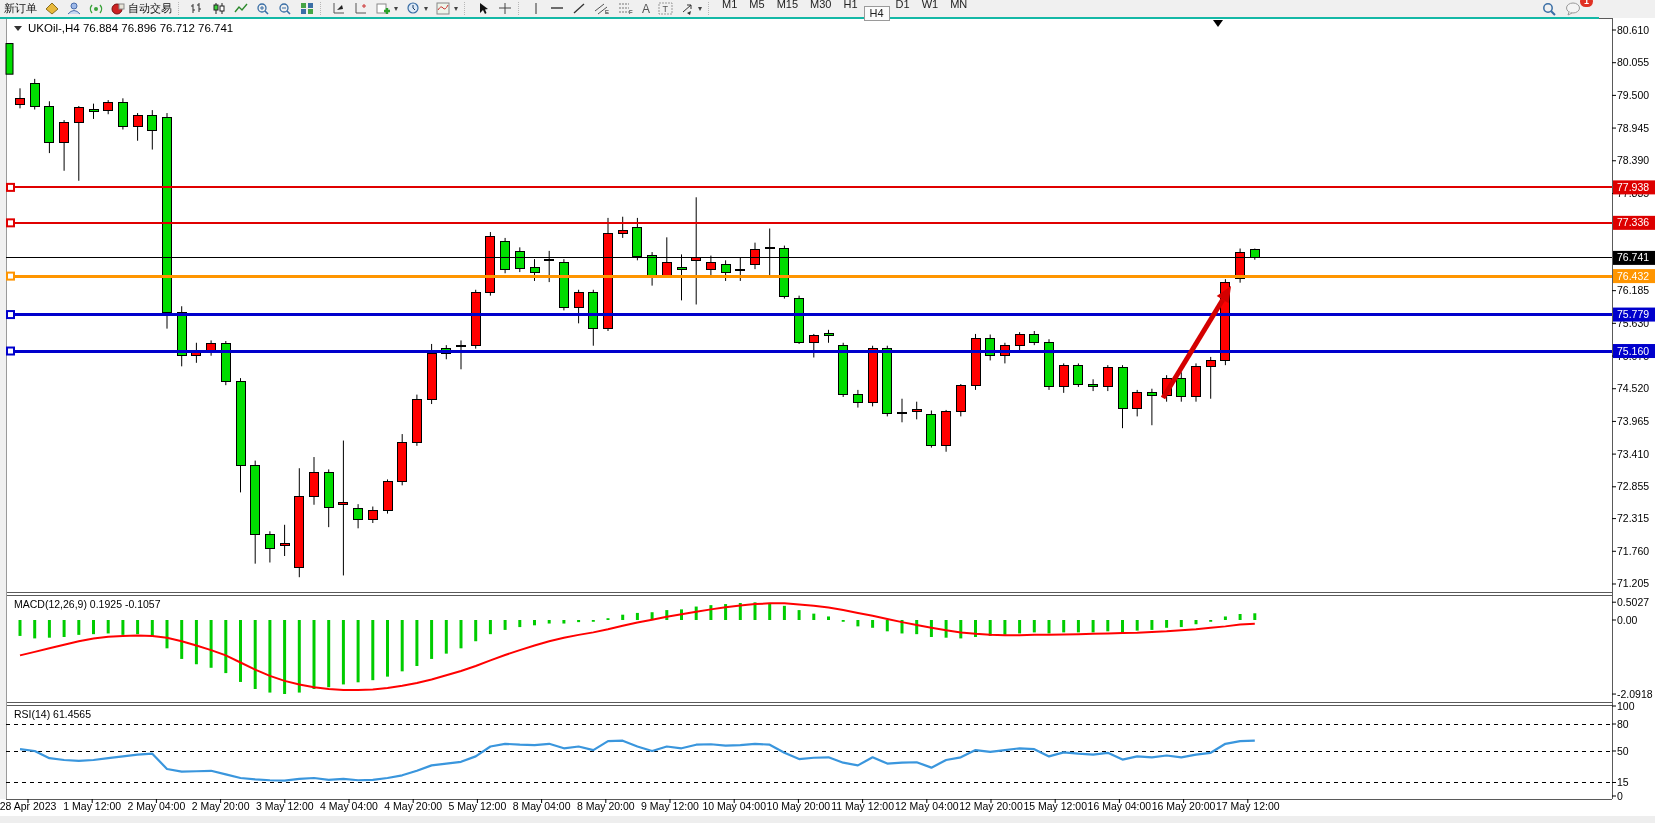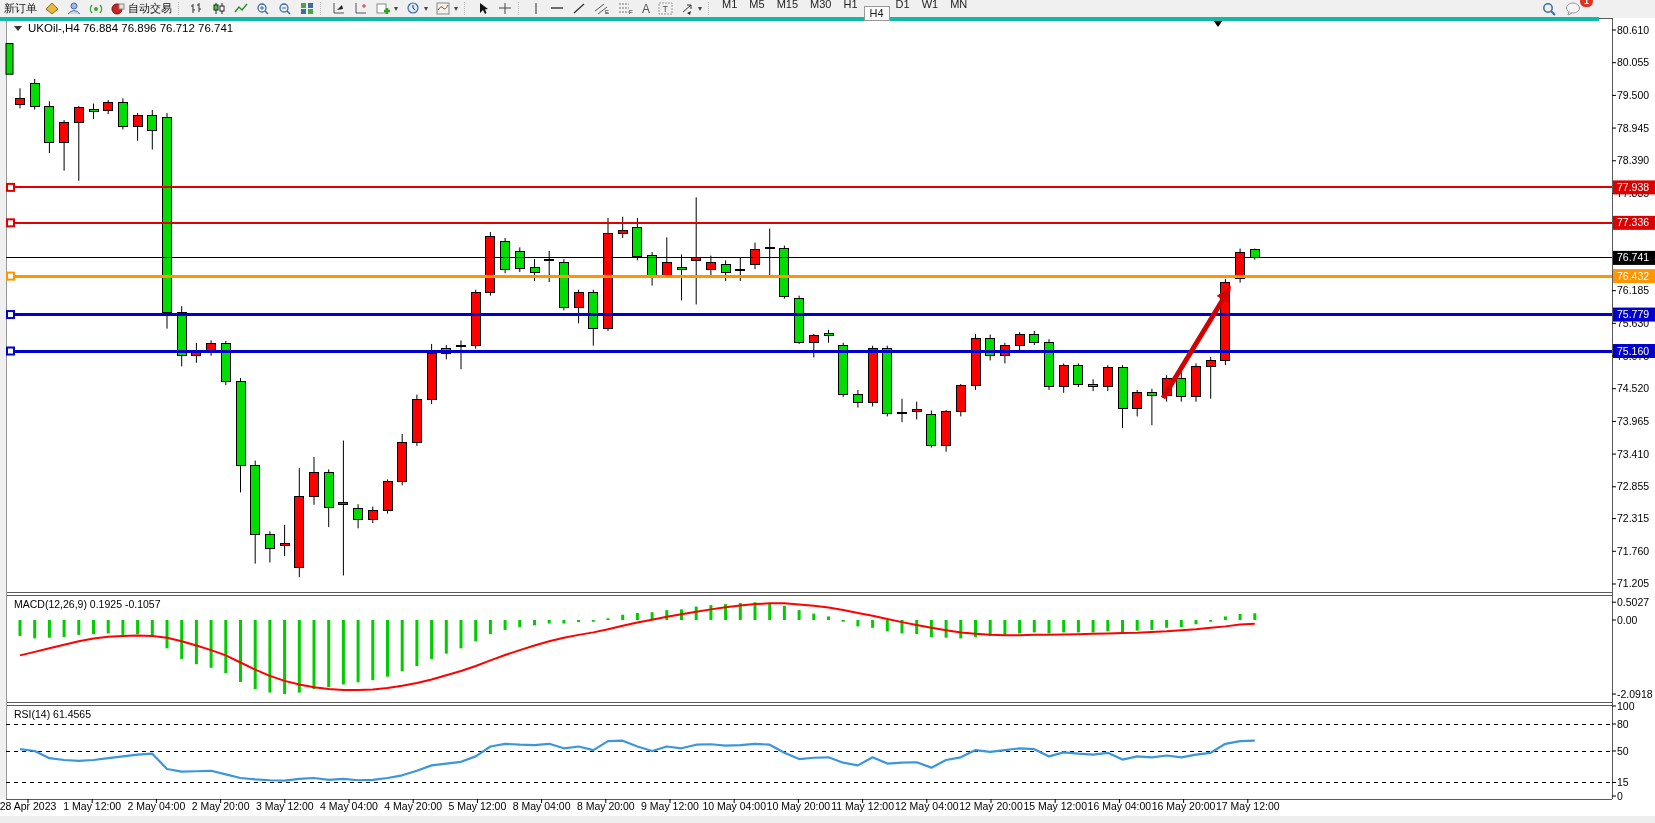--- a/index.html
+++ b/index.html
@@ -1,18 +1,18 @@
 <!DOCTYPE html>
 <html><head>
 <meta charset="utf-8">
 <style>
   html,body{margin:0;padding:0;width:1655px;height:823px;overflow:hidden;
     background:#f0f0f0;font-family:"Liberation Sans",sans-serif;}
   #toolbar{position:absolute;left:0;top:0;width:1599px;height:17px;background:#f0f0f0;
-    border-bottom:4px solid #14b8a6;display:flex;align-items:center;font-size:11px;color:#111;z-index:5;}
+    border-bottom:2px solid #14b8a6;display:flex;align-items:center;font-size:11px;color:#111;z-index:5;}
   .tbtn{display:flex;align-items:center;gap:3px;padding:1px 4px;height:15px;cursor:default;white-space:nowrap;}
   .sep{width:5px;height:13px;margin:0 2px;border-left:1px dotted #b8b8b8;}
   .dd::after{content:"▾";font-size:8px;color:#444;margin-left:1px;}
   .tf{padding:1px 6px;height:13px;line-height:13px;color:#222;font-size:11px;cursor:default;}
   .tf.active{background:#fbfbfb;border:1px solid #9a9a9a;padding:0 5px;margin-top:9px;}
   #spacer{flex:1;}
   #chatwrap{position:relative;margin-right:14px;}
   #chatbadge{position:absolute;top:-4px;right:-8px;background:#e03123;color:#fff;border-radius:8px;
     font-size:9px;padding:0 4px;height:11px;line-height:11px;font-weight:bold;}
   svg text{font-family:"Liberation Sans",sans-serif;}

